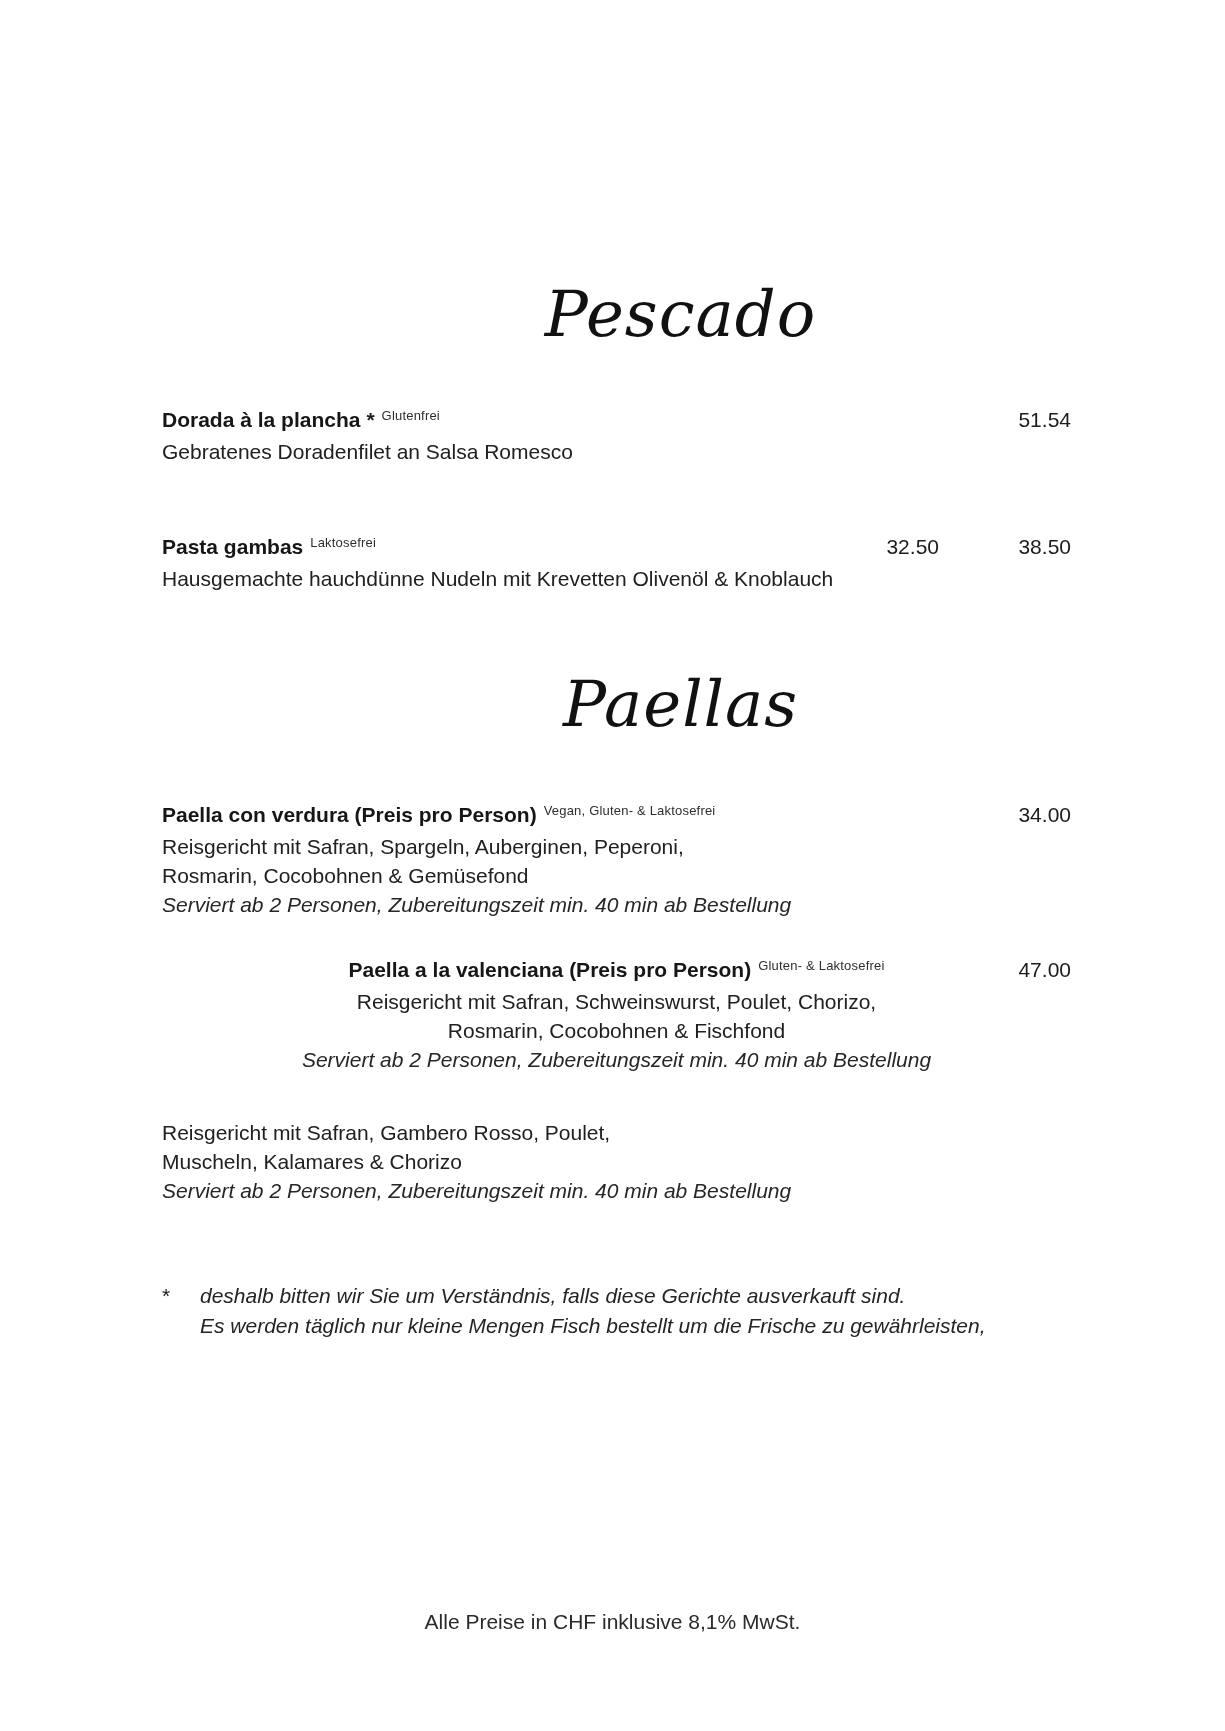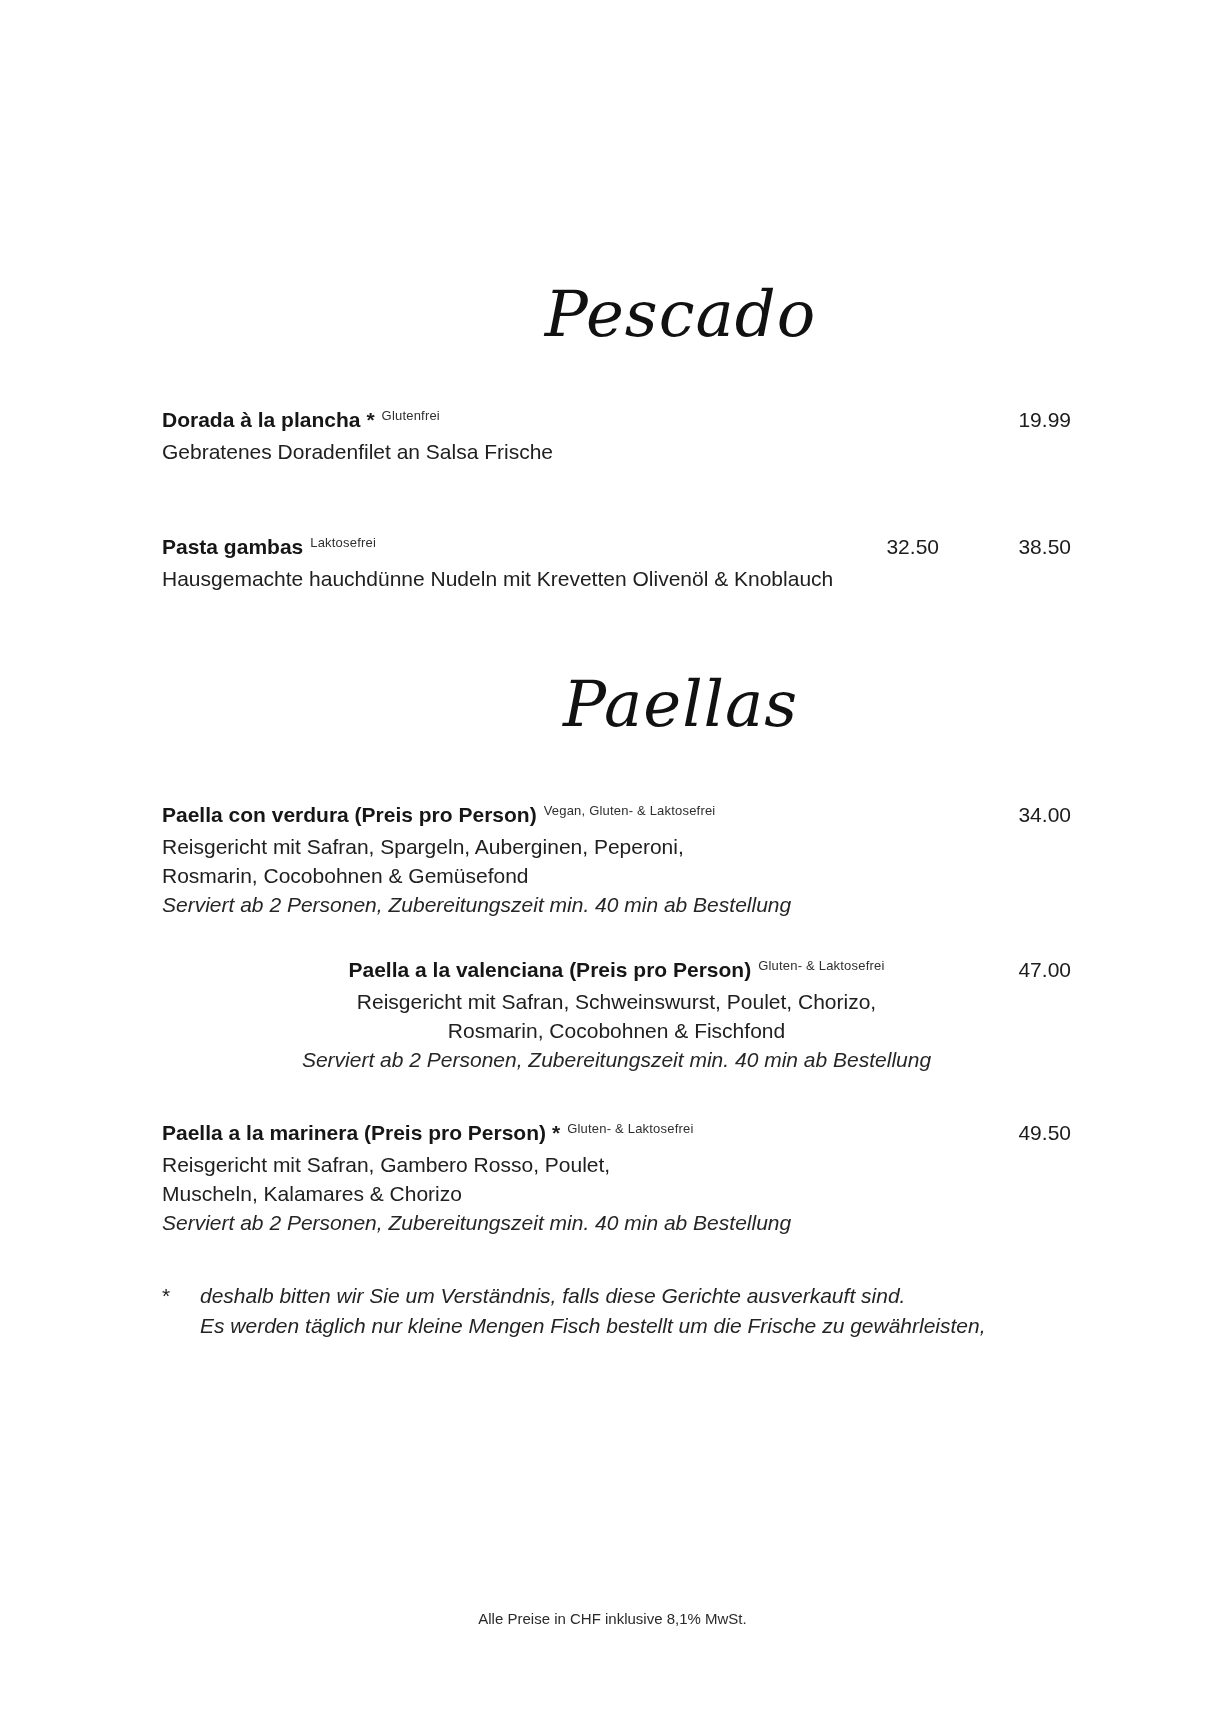--- a/index.html
+++ b/index.html
@@ -69,37 +69,37 @@
     left: 0;
     top: 0;
     font-style: normal;
   }
   .footnote-lines { margin-left: 38px; font-style: italic; color: #242424; }
   .footer-note {
     position: absolute;
     left: 0;
     width: 100%;
     text-align: center;
-    font-size: 15px;
+    font-size: 21px;
     color: #2a2a2a;
   }
 </style>
 </head>
 <body>
 
 <div class="page">
 
   <div class="script-title" style="top:282px;">Pescado</div>
 
   <div class="item" style="top:405px;">
     <div class="title-row">
       <span class="item-name">Dorada à la plancha</span><span class="item-asterisk">*</span><span class="item-tag">Glutenfrei</span>
-      <span class="price price-right">19.99</span>
+      <span class="price price-right">51.54</span>
     </div>
-    <div class="desc">Gebratenes Doradenfilet an Salsa Frische</div>
+    <div class="desc">Gebratenes Doradenfilet an Salsa Romesco</div>
   </div>
 
   <div class="item" style="top:532px;">
     <div class="title-row">
       <span class="item-name">Pasta gambas</span><span class="item-tag">Laktosefrei</span>
       <span class="price price-mid">32.50</span>
       <span class="price price-right">38.50</span>
     </div>
     <div class="desc">Hausgemachte hauchdünne Nudeln mit Krevetten Olivenöl &amp; Knoblauch</div>
   </div>
@@ -120,24 +120,20 @@
     <div class="title-row">
       <span class="item-name">Paella a la valenciana (Preis pro Person)</span><span class="item-tag">Gluten- &amp; Laktosefrei</span>
       <span class="price price-right">47.00</span>
     </div>
     <div class="desc">Reisgericht mit Safran, Schweinswurst, Poulet, Chorizo,</div>
     <div class="desc">Rosmarin, Cocobohnen &amp; Fischfond</div>
     <div class="prep-note">Serviert ab 2 Personen, Zubereitungszeit min. 40 min ab Bestellung</div>
   </div>
 
   <div class="item" style="top:1118px;">
-    <div class="title-row">
-      <span class="item-name">Paella a la marinera (Preis pro Person)</span><span class="item-asterisk">*</span><span class="item-tag">Gluten- &amp; Laktosefrei</span>
-      <span class="price price-right">49.50</span>
-    </div>
     <div class="desc">Reisgericht mit Safran, Gambero Rosso, Poulet,</div>
     <div class="desc">Muscheln, Kalamares &amp; Chorizo</div>
     <div class="prep-note">Serviert ab 2 Personen, Zubereitungszeit min. 40 min ab Bestellung</div>
   </div>
 
   <div class="footnote" style="top:1281px;">
     <span class="footnote-marker">*</span>
     <div class="footnote-lines">
       <div>deshalb bitten wir Sie um Verständnis, falls diese Gerichte ausverkauft sind.</div>
       <div>Es werden täglich nur kleine Mengen Fisch bestellt um die Frische zu gewährleisten,</div>

